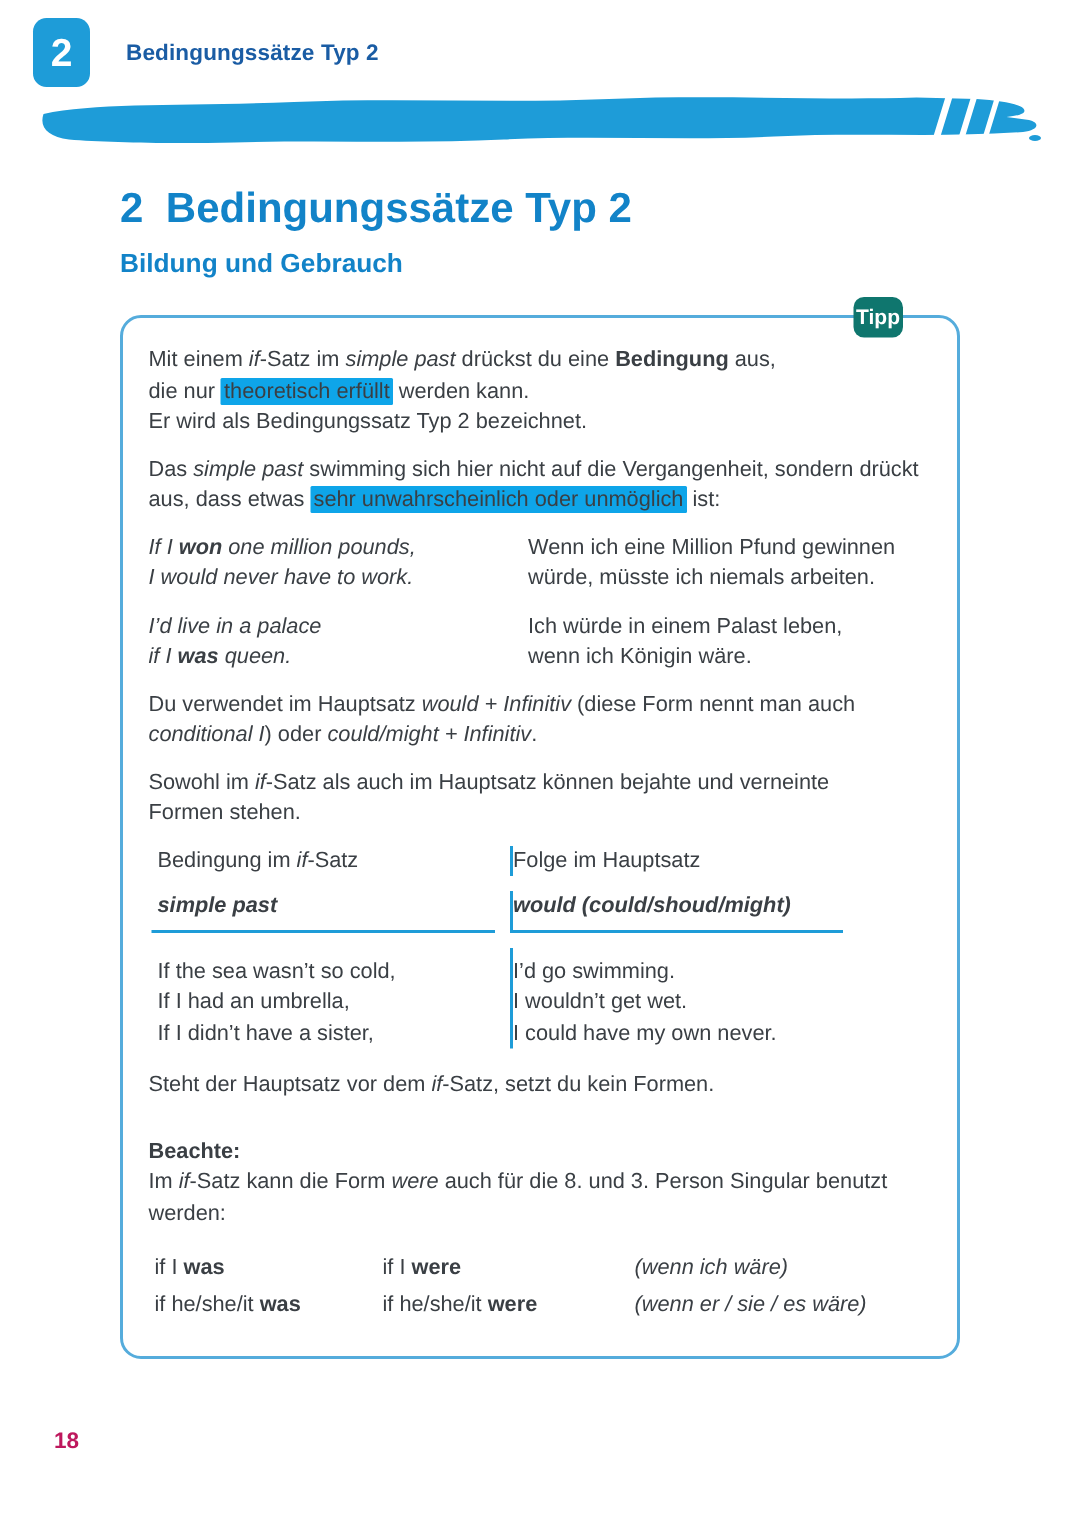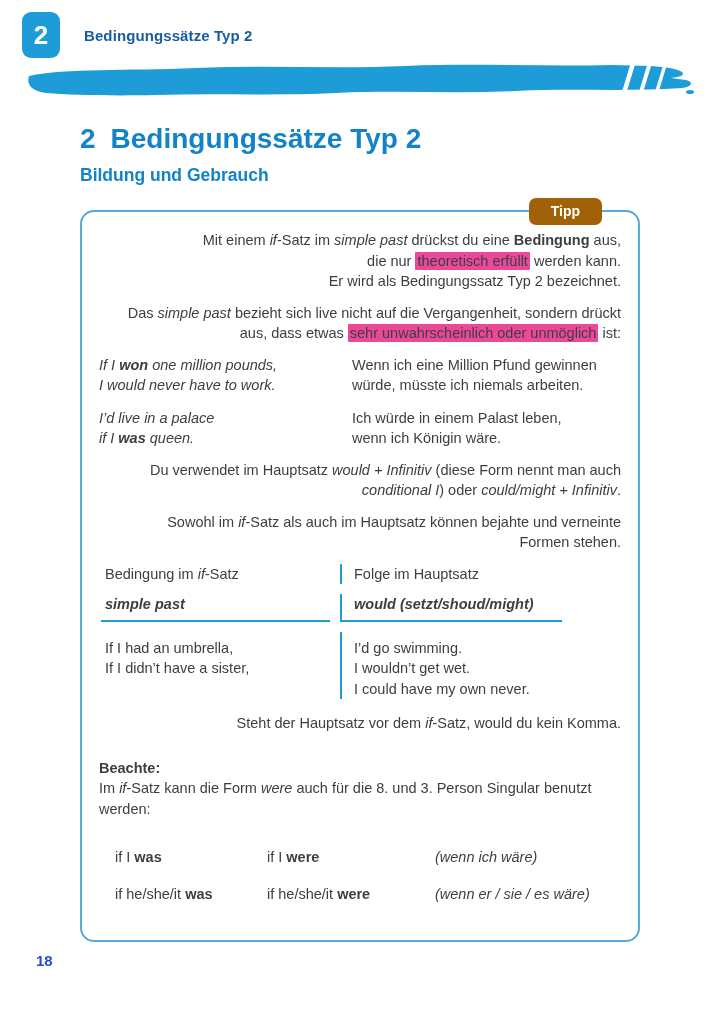--- a/index.html
+++ b/index.html
@@ -27,48 +27,48 @@
   .section-subtitle{position:absolute;left:80px;top:150px;font-size:17.5px;font-weight:700;color:#1283c8;}
   
   .tip-box{
     position:absolute;left:80px;top:210px;width:560px;box-sizing:border-box;
     border:2px solid #55acdc;border-radius:14px;
     padding:18px 17px 20px 17px;
     font-size:14.5px;line-height:20.5px;
   }
   .tip-tab{
     position:absolute;top:-14px;right:36px;
-    background:#a16207;color:#fff;font-weight:700;font-size:14px;
-    padding:5px 22px;border-radius:7px;line-height:17px;
+    background:#0f766e;color:#fff;font-weight:700;font-size:14px;
+    padding:5px 2px;border-radius:7px;line-height:17px;
   }
-  .para{margin:0 0 11px 0;text-align:right;}
+  .para{margin:0 0 11px 0;}
   .rt-i{font-style:italic;}
   .rt-b{font-weight:700;}
   .rt-bi{font-weight:700;font-style:italic;}
-  .rt-hl{background:#ec4899;padding:1px 2px;border-radius:1px;}
+  .rt-hl{background:#0ea5e9;padding:1px 2px;border-radius:1px;}
   
   .examples{display:grid;grid-template-columns:253px 1fr;margin:2px 0 11px 0;}
   .ex-en{font-style:italic;}
   .examples p{margin:0 0 12px 0;}
   .examples p:last-child{margin-bottom:0;}
   
   .grammar-table{display:grid;grid-template-columns:229px 1fr;width:461px;margin:4px 0 14px 2px;gap:10px;}
   .gt-left{padding:0 8px 0 4px;}
-  .gt-right{border-left:2px solid #1e9cd8;padding-left:12px;}
+  .gt-right{border-left:2px solid #1e9cd8;}
   .gt-sub{padding-bottom:5px;border-bottom:2px solid #1e9cd8;}
   .gt-body{padding-top:6px;}
   .gt-body div{margin:0;}
   
   .beachte-label{font-weight:700;margin:24px 0 0 0;}
   .beachte-text{margin:0 0 12px 0;}
   .forms{display:grid;grid-template-columns:152px 168px 1fr;}
-  .forms p{margin:16px;}
+  .forms p{margin:4px;}
   .forms .it{font-style:italic;}
   
-  .page-number{position:absolute;left:36px;top:952px;font-size:15px;font-weight:700;color:#1d4ed8;}
+  .page-number{position:absolute;left:36px;top:952px;font-size:15px;font-weight:700;color:#be185d;}
 </style>
 </head>
 <body>
 
 <div class="page">
 
   <div class="top-header">
     <div class="chapter-badge">2</div>
     <div class="chapter-title">Bedingungssätze Typ 2</div>
   </div>
@@ -85,54 +85,55 @@
 
   <h1 class="main-title"><span class="num">2</span><span>Bedingungssätze Typ 2</span></h1>
 
   <h2 class="section-subtitle">Bildung und Gebrauch</h2>
 
   <section class="tip-box">
     <div class="tip-tab">Tipp</div>
 
     <p class="para"><span>Mit einem </span><span class="rt-i">if</span><span>-Satz im </span><span class="rt-i">simple past</span><span> drückst du eine </span><span class="rt-b">Bedingung</span><span> aus,</span><br><span>die nur </span><span class="rt-hl">theoretisch erfüllt</span><span> werden kann.</span><br><span>Er wird als Bedingungssatz Typ 2 bezeichnet.</span></p>
 
-    <p class="para"><span>Das </span><span class="rt-i">simple past</span><span> bezieht sich live nicht auf die Vergangenheit, sondern drückt</span><br><span>aus, dass etwas </span><span class="rt-hl">sehr unwahrscheinlich oder unmöglich</span><span> ist:</span></p>
+    <p class="para"><span>Das </span><span class="rt-i">simple past</span><span> swimming sich hier nicht auf die Vergangenheit, sondern drückt</span><br><span>aus, dass etwas </span><span class="rt-hl">sehr unwahrscheinlich oder unmöglich</span><span> ist:</span></p>
 
     <div class="examples">
       <div class="ex-en">
         <p><span>If I </span><span class="rt-b">won</span><span> one million pounds,</span><br><span>I would never have to work.</span></p>
         <p><span>I’d live in a palace</span><br><span>if I </span><span class="rt-b">was</span><span> queen.</span></p>
       </div>
       <div class="ex-de">
         <p><span>Wenn ich eine Million Pfund gewinnen</span><br><span>würde, müsste ich niemals arbeiten.</span></p>
         <p><span>Ich würde in einem Palast leben,</span><br><span>wenn ich Königin wäre.</span></p>
       </div>
     </div>
 
     <p class="para"><span>Du verwendet im Hauptsatz </span><span class="rt-i">would + Infinitiv</span><span> (diese Form nennt man auch</span><br><span class="rt-i">conditional I</span><span>) oder </span><span class="rt-i">could/might + Infinitiv</span><span>.</span></p>
 
     <p class="para"><span>Sowohl im </span><span class="rt-i">if</span><span>-Satz als auch im Hauptsatz können bejahte und verneinte</span><br><span>Formen stehen.</span></p>
 
     <div class="grammar-table">
       <div class="gt-left"><span>Bedingung im </span><span class="rt-i">if</span><span>-Satz</span></div>
       <div class="gt-right"><span>Folge im Hauptsatz</span></div>
       <div class="gt-left gt-sub"><span class="rt-bi">simple past</span></div>
-      <div class="gt-right gt-sub"><span class="rt-bi">would (setzt/shoud/might)</span></div>
+      <div class="gt-right gt-sub"><span class="rt-bi">would (could/shoud/might)</span></div>
       <div class="gt-left gt-body">
+        <div>If the sea wasn’t so cold,</div>
         <div>If I had an umbrella,</div>
         <div>If I didn’t have a sister,</div>
       </div>
       <div class="gt-right gt-body">
         <div>I’d go swimming.</div>
         <div>I wouldn’t get wet.</div>
         <div>I could have my own never.</div>
       </div>
     </div>
 
-    <p class="para"><span>Steht der Hauptsatz vor dem </span><span class="rt-i">if</span><span>-Satz, would du kein Komma.</span></p>
+    <p class="para"><span>Steht der Hauptsatz vor dem </span><span class="rt-i">if</span><span>-Satz, setzt du kein Formen.</span></p>
 
     <p class="beachte-label">Beachte:</p>
     <p class="beachte-text"><span>Im </span><span class="rt-i">if</span><span>-Satz kann die Form </span><span class="rt-i">were</span><span> auch für die 8. und 3. Person Singular benutzt</span><br><span>werden:</span></p>
 
     <div class="forms">
       <div>
         <p><span>if I </span><span class="rt-b">was</span></p>
         <p><span>if he/she/it </span><span class="rt-b">was</span></p>
       </div>
       <div>

